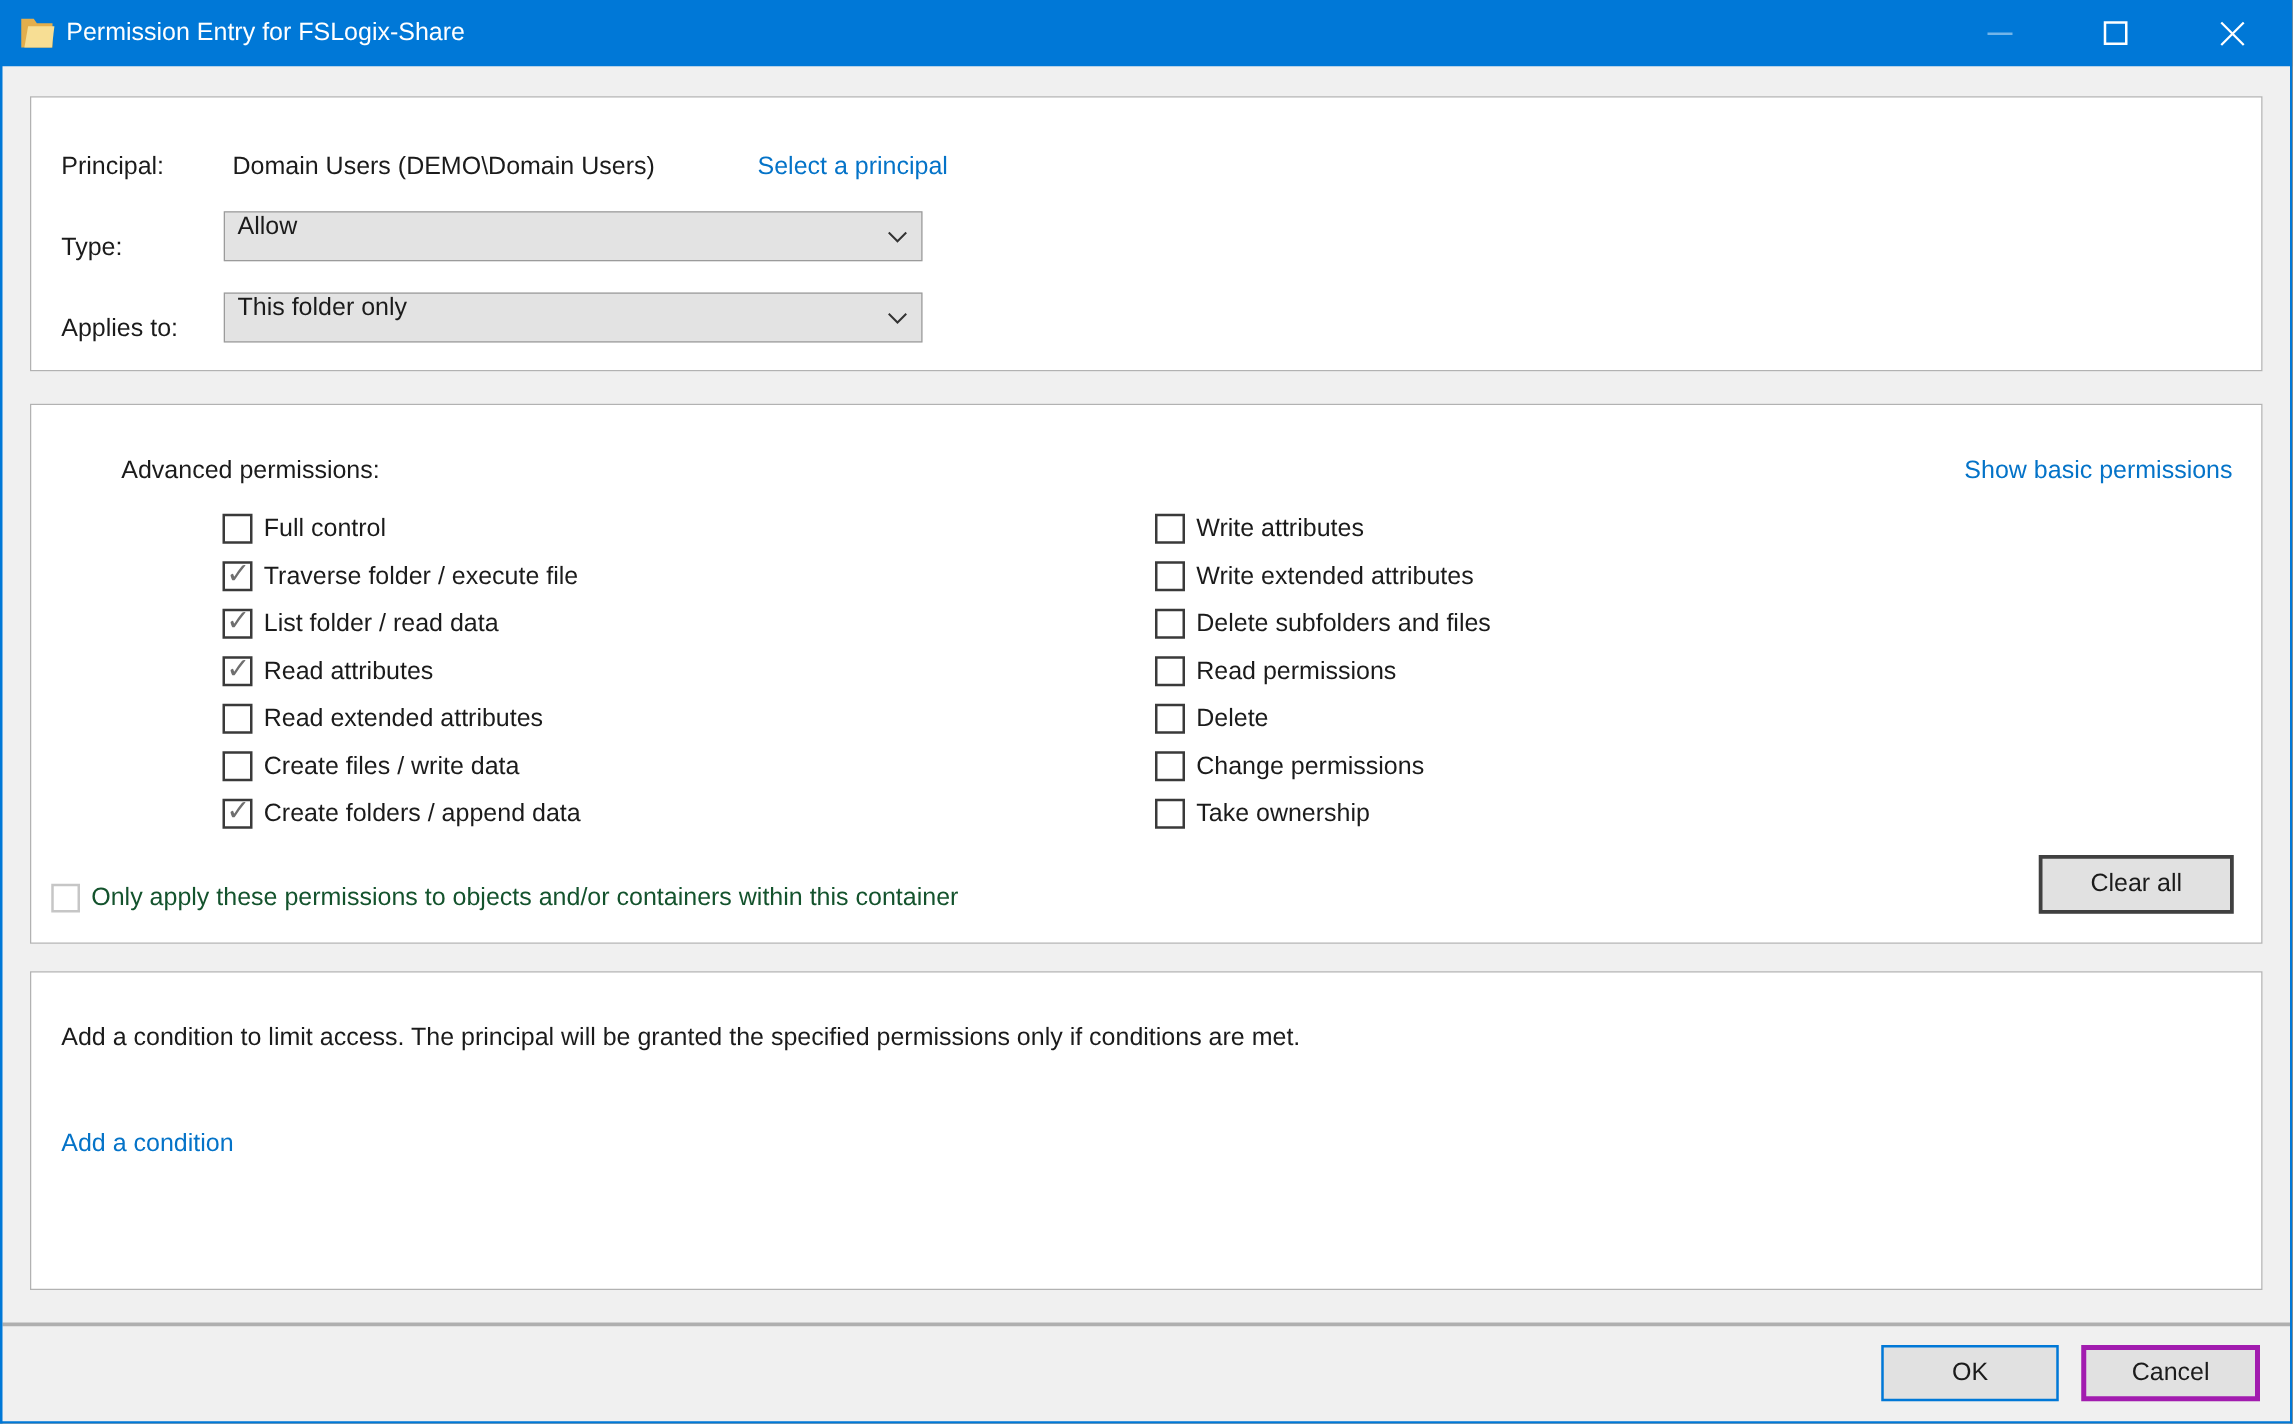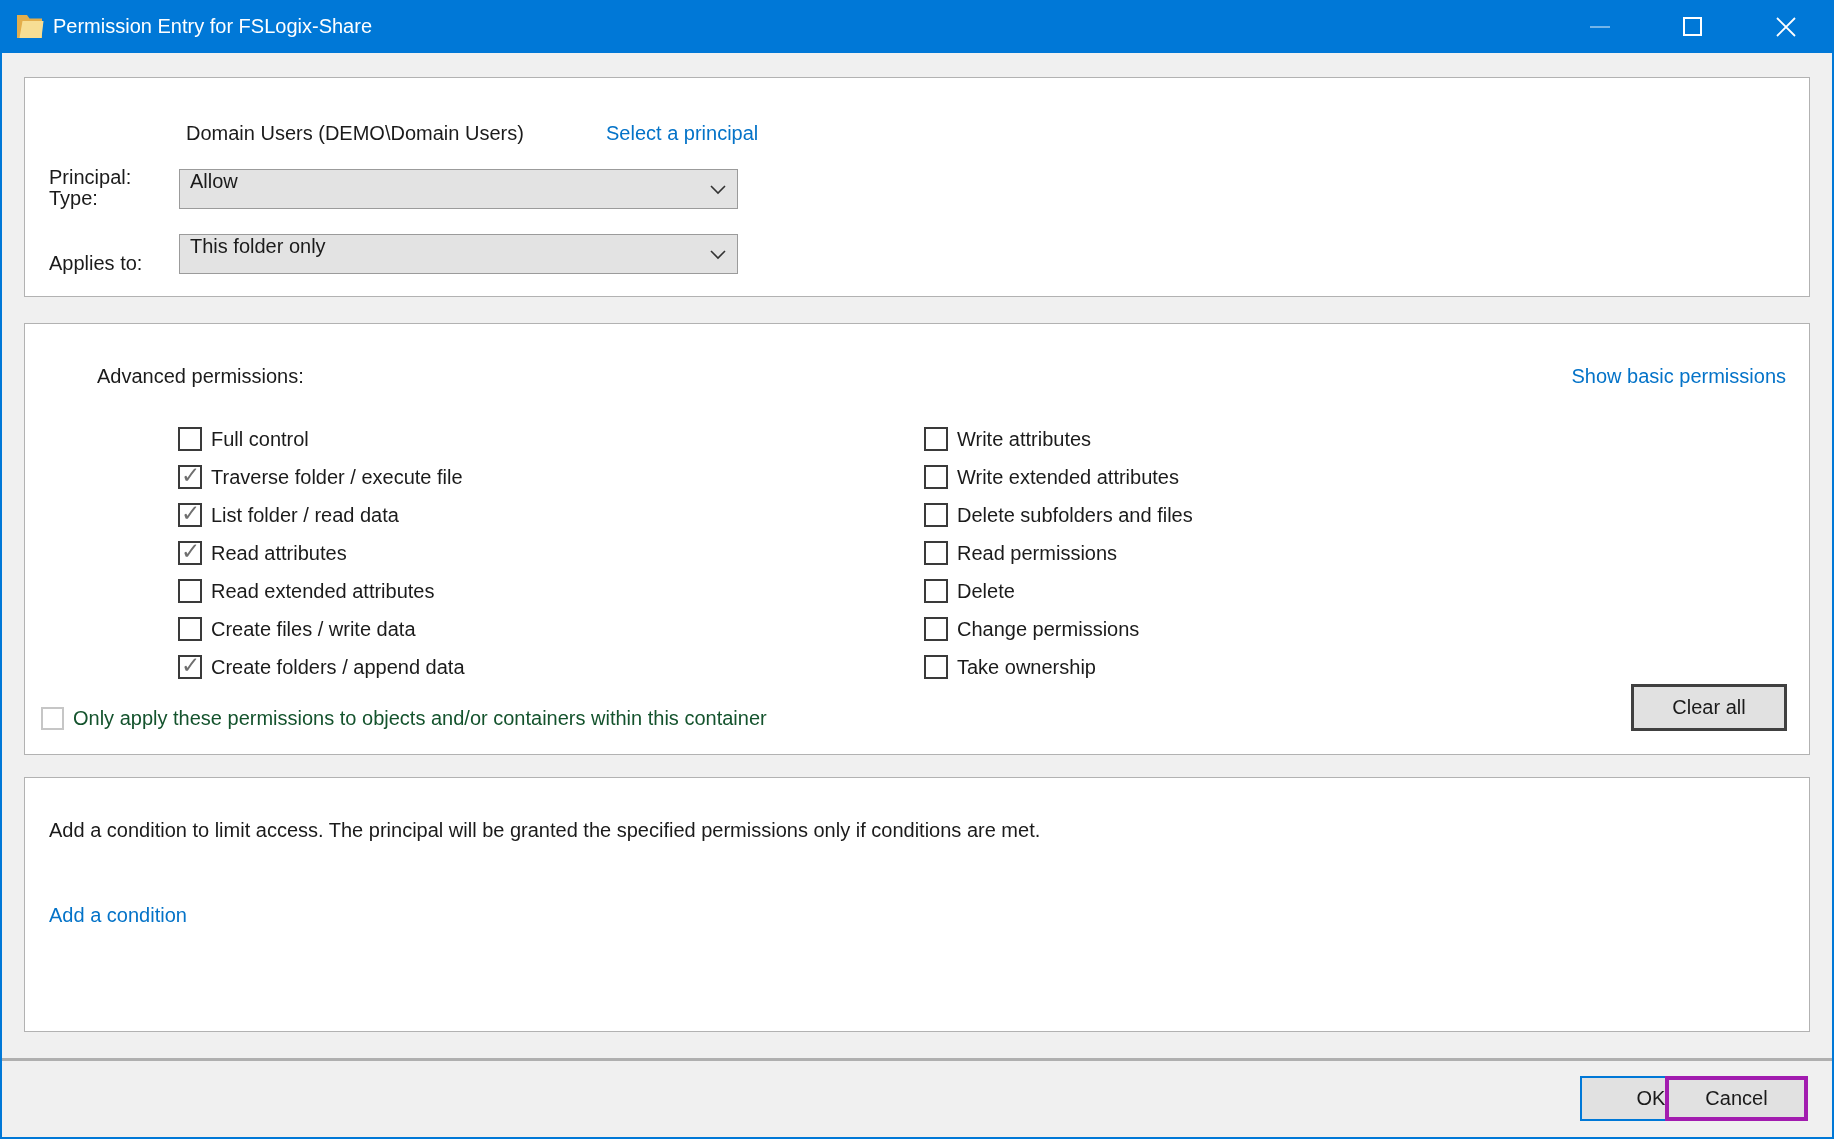--- a/index.html
+++ b/index.html
@@ -40,39 +40,39 @@
     background:#fff; border:1px solid #B2B2B2;
   }
   #panel-principal { top:77px;  height:220px; }
   #panel-perms     { top:323px; height:432px; }
   #panel-condition { top:777px; height:255px; }
 
   .lbl { position:absolute; font-size:20px; line-height:26px; white-space:nowrap; }
   .link { color:#0473C8; cursor:pointer; white-space:nowrap; }
 
   
-  #principal-label { left:24px; top:42px;margin-top:44px; }
+  #principal-label { left:24px; top:42px; }
   #principal-value { left:161px; top:42px; }
   #principal-link  { position:absolute; left:581px; top:42px; font-size:20px; line-height:26px; }
   #type-label    { left:24px; top:107px; }
   #applies-label { left:24px; top:172px; }
   .dropdown {
     position:absolute; left:154px; width:559px; height:40px;
     background:#E3E3E3; border:1px solid #9B9B9B;
     display:flex; align-items:flex-start; padding-left:10px;
     font-size:20px; cursor:default;
   }
   #type-dropdown    { top:91px; }
   #applies-dropdown { top:156px; }
   .dd-chevron { position:absolute; right:11px; top:15px; }
 
   
   #adv-heading { left:24px; top:39px;margin-left:48px; }
   #show-basic  { position:absolute; right:23px; top:39px; font-size:20px; line-height:26px; }
-  .perm-col { position:absolute; top:80px; width:640px;margin-top:16px; }
+  .perm-col { position:absolute; top:80px; width:640px; }
   #perm-col-left  { left:153px; }
   #perm-col-right { left:899px; }
   .perm-row { height:38px; display:flex; align-items:center; }
   .checkbox {
     position:relative; width:24px; height:24px; flex:0 0 24px;
     border:2px solid #3a3a3a; background:#fff; margin-right:9px; cursor:pointer;
   }
   .checkbox.checked::after {
     content:"✓"; position:absolute; left:1px; top:-5px;
     font-size:23px; color:#6F6F6F; font-family:"DejaVu Sans",sans-serif;
@@ -101,21 +101,21 @@
   #add-condition  { position:absolute; left:24px; top:124px; font-size:20px; line-height:26px; }
 
   
   #footer-divider { position:absolute; left:2px; top:1058px; width:1830px; height:3px; background:#AFAFAF; }
   .footer-btn {
     position:absolute; top:1076px; height:45px;
     background:#E1E1E1; font-size:20px; color:#1b1b1b;
     display:flex; align-items:center; justify-content:center;
     cursor:pointer; font-family:inherit;
   }
-  #ok-button     { left:1580px; width:142px; border:2px solid #0078D7; }
+  #ok-button     { left:1505px; width:142px; border:2px solid #0078D7; }
   #cancel-button { left:1665px; width:143px; border:4px solid #a21caf; }
 </style>
 </head>
 <body>
 
 <div id="window">
 
   <div class="win-border" id="border-left"></div>
   <div class="win-border" id="border-right"></div>
   <div class="win-border" id="border-bottom"></div>

